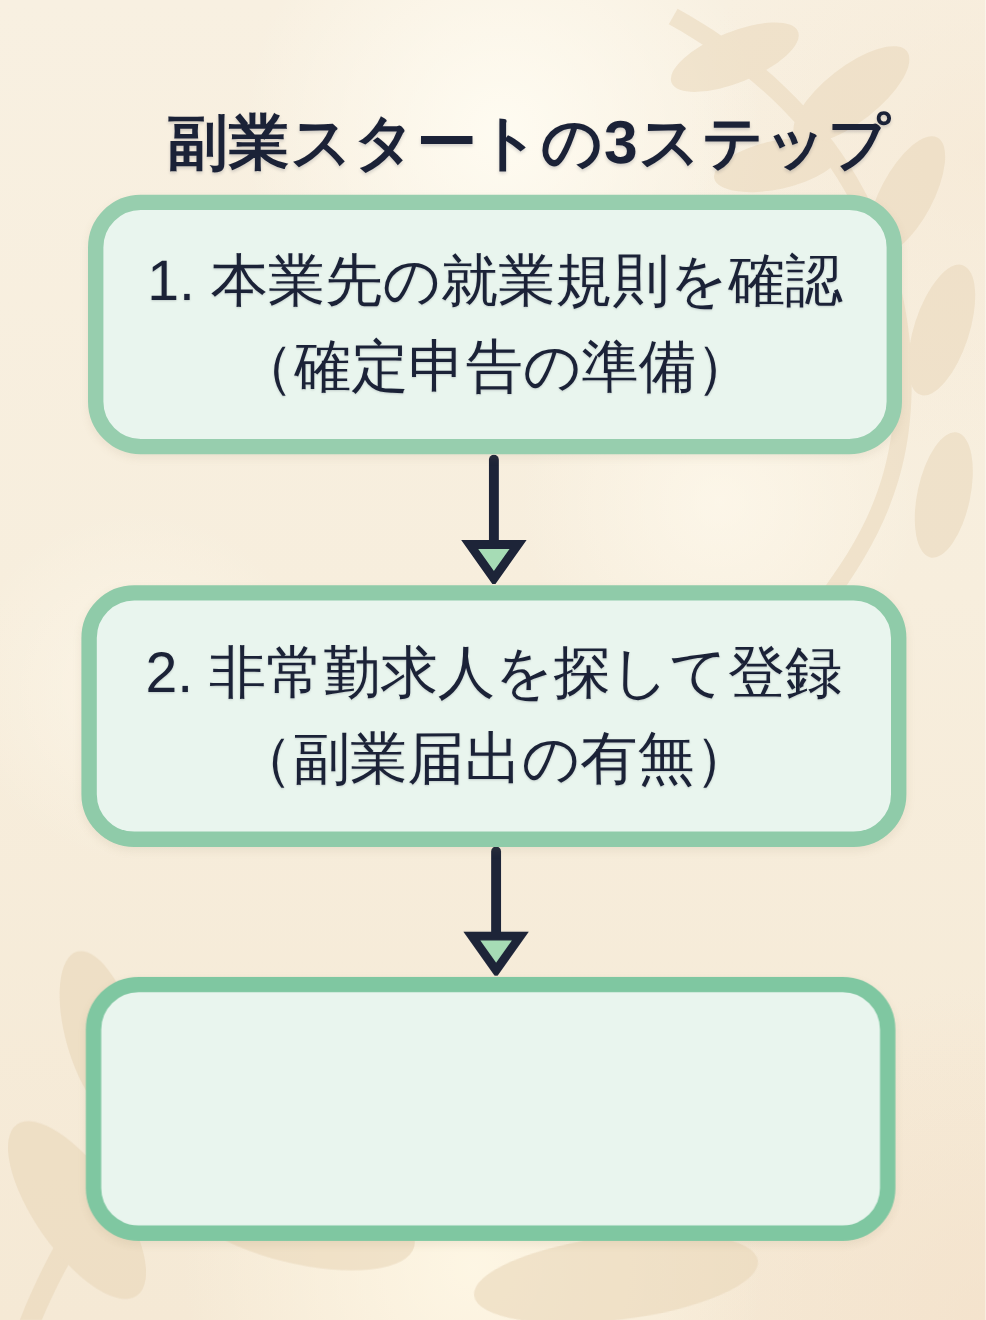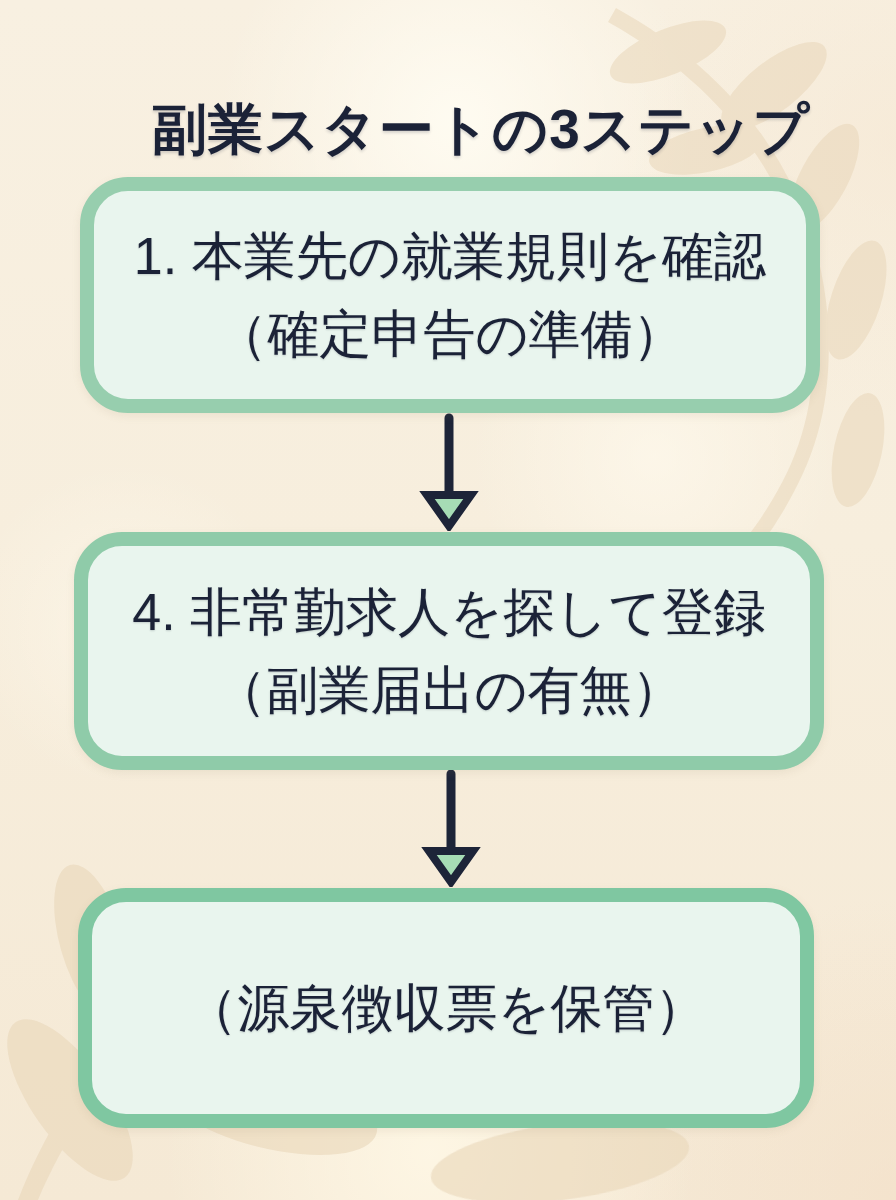--- a/index.html
+++ b/index.html
@@ -106,24 +106,23 @@
   <div class="step-line">1. 本業先の就業規則を確認</div>
   <div class="step-line">（確定申告の準備）</div>
 </div>
 
 <svg class="flow-arrow arrow-1" width="62" height="118" viewBox="0 0 62 118" aria-hidden="true">
   <line x1="31" y1="5" x2="31" y2="84" stroke="#1d2438" stroke-width="9" stroke-linecap="round"></line>
   <polygon points="9,82 53,82 31,113" fill="#a6dcb5" stroke="#1d2438" stroke-width="8" stroke-linejoin="miter"></polygon>
 </svg>
 
 <div class="step-box box-2">
-  <div class="step-line">4. 非常勤求人を探して登録</div>
+  <div class="step-line">2. 非常勤求人を探して登録</div>
   <div class="step-line">（副業届出の有無）</div>
 </div>
 
 <svg class="flow-arrow arrow-2" width="62" height="118" viewBox="0 0 62 118" aria-hidden="true">
   <line x1="31" y1="5" x2="31" y2="84" stroke="#1d2438" stroke-width="9" stroke-linecap="round"></line>
   <polygon points="9,82 53,82 31,113" fill="#a6dcb5" stroke="#1d2438" stroke-width="8" stroke-linejoin="miter"></polygon>
 </svg>
 
 <div class="step-box box-3">
-  <div class="step-line">（源泉徴収票を保管）</div>
 </div>
 
 </body></html>

